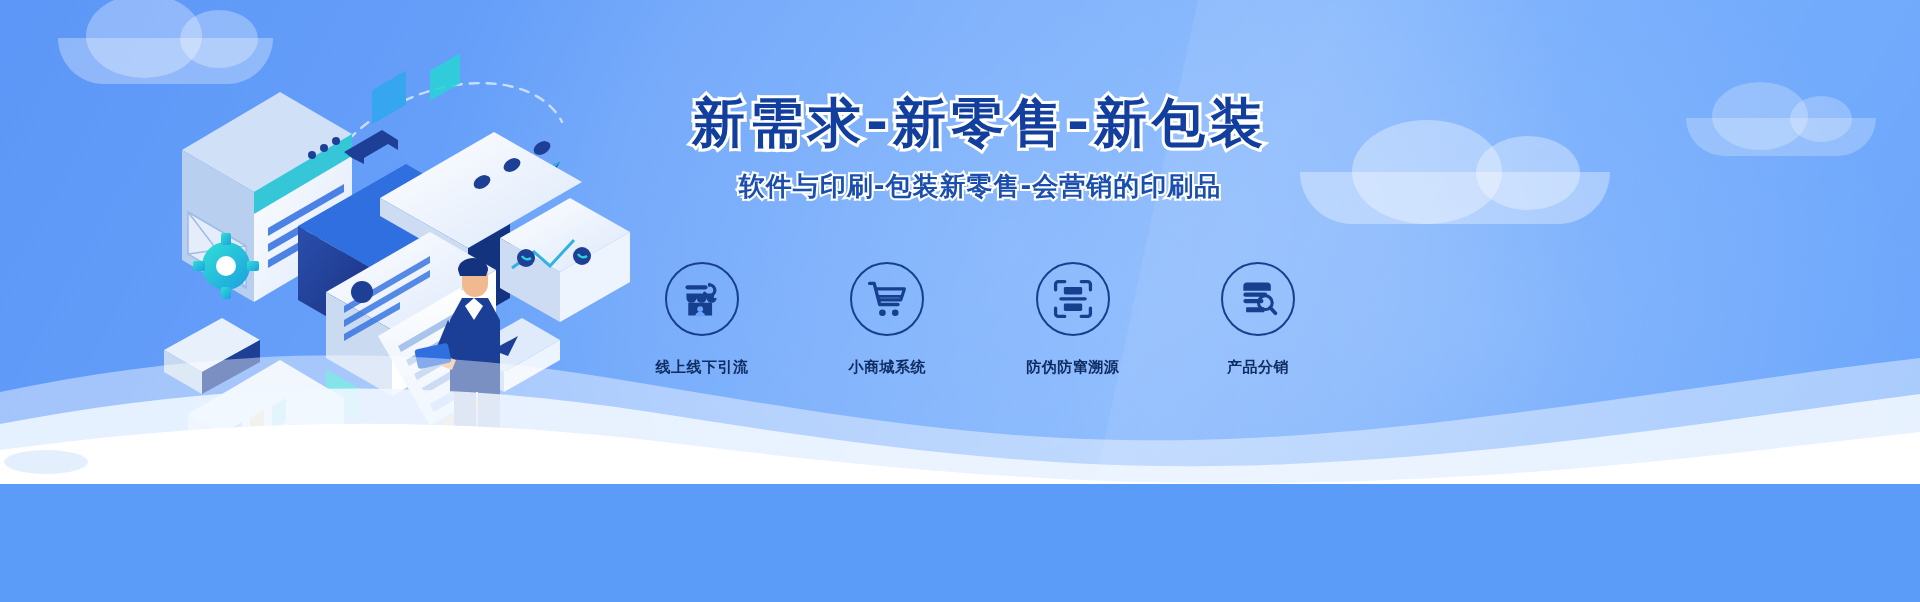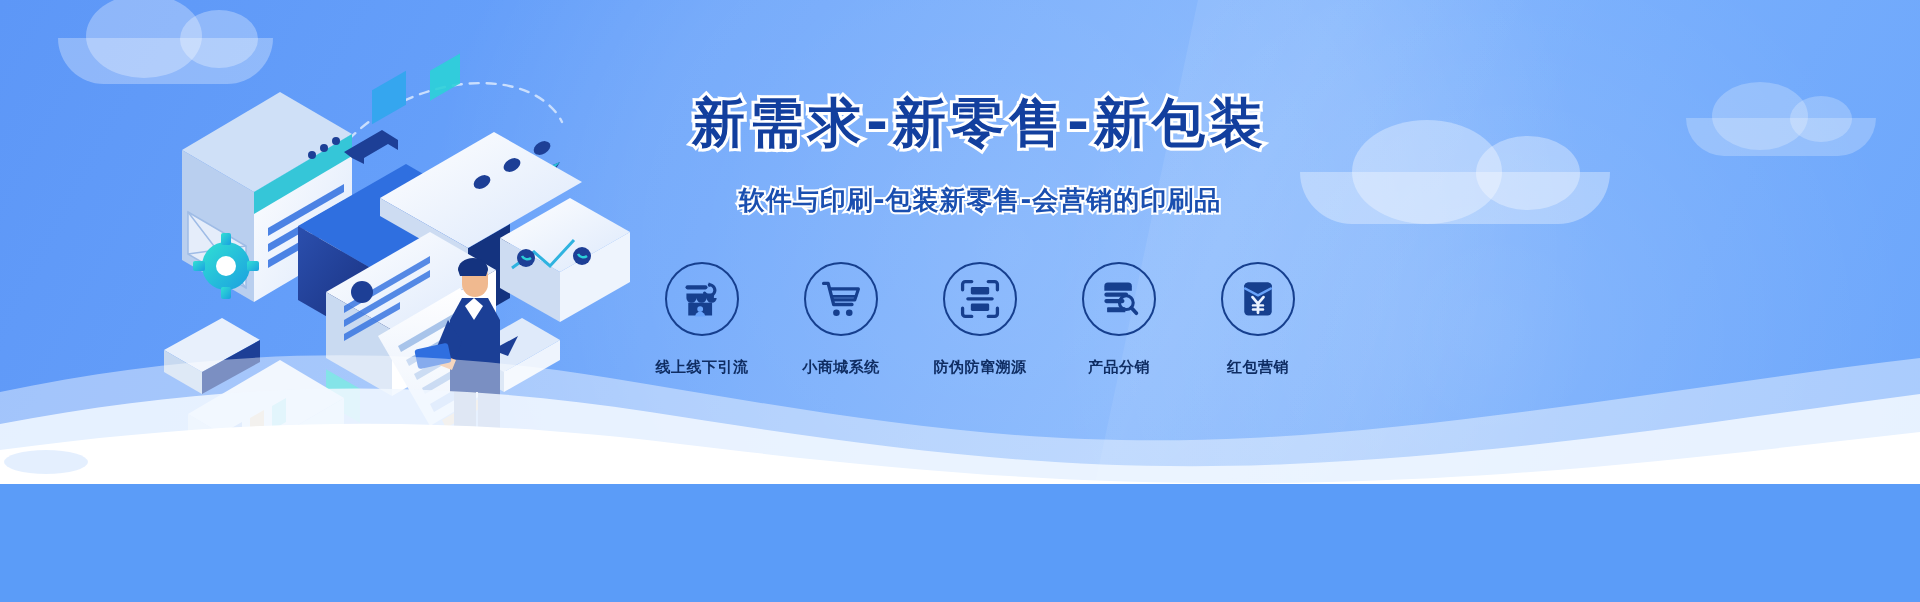--- a/index.html
+++ b/index.html
@@ -64,21 +64,21 @@
   .title {
     font-family:"DejaVu Sans","Liberation Sans",sans-serif;
     font-size:53px; font-weight:bold; letter-spacing:5px;
     color:#123f9e; line-height:1;
     -webkit-text-stroke: 6px #ffffff;
     paint-order: stroke fill;
     text-shadow: 0 3px 0 rgba(255,255,255,.55);
     white-space:nowrap;
   }
   .subtitle {
-    margin-top:38px;
+    margin-top:24px;
     font-family:"DejaVu Sans","Liberation Sans",sans-serif;
     font-size:26px; font-weight:bold; letter-spacing:1px;
     color:#1a4fb0; line-height:1;
     -webkit-text-stroke: 4px #ffffff;
     paint-order: stroke fill;
     white-space:nowrap;
   }
 
   
   .features {
@@ -318,34 +318,20 @@
           <rect x="8" y="17" width="26" height="4.6" rx="2.3" fill="#163f8e"></rect>
           <rect x="8" y="24" width="22" height="4.6" rx="2.3" fill="#163f8e"></rect>
           <rect x="11" y="33" width="20" height="5.5" rx="1" fill="#163f8e"></rect>
           <circle cx="32" cy="28" r="7.5" fill="none" stroke="#163f8e" stroke-width="3.4"></circle>
           <path d="M37.5 33.5 L43 39.5" stroke="#163f8e" stroke-width="4" stroke-linecap="round"></path>
         </svg>
       </div>
       <div class="feature-label">产品分销</div>
     </div>
 
-    <div class="feature">
-      <div class="feature-circle">
-        <svg width="44" height="44" viewBox="0 0 48 48">
-          <rect x="9" y="6" width="30" height="36" rx="4.5" fill="#163f8e"></rect>
-          <path d="M9 9 a4.5 4.5 0 0 1 4.5 -3 h21 a4.5 4.5 0 0 1 4.5 3 v3 l-15 7 l-15 -7 z" fill="#163f8e"></path>
-          <path d="M9 12 l15 8 l15 -8" fill="none" stroke="#6aa4fb" stroke-width="2.6" stroke-linejoin="round"></path>
-          <path d="M18 22 L24 29 L30 22" fill="none" stroke="#eaf2ff" stroke-width="3" stroke-linecap="round" stroke-linejoin="round"></path>
-          <path d="M24 29 v10" stroke="#eaf2ff" stroke-width="3" stroke-linecap="round"></path>
-          <path d="M18.5 31 h11" stroke="#eaf2ff" stroke-width="2.6" stroke-linecap="round"></path>
-          <path d="M18.5 35.5 h11" stroke="#eaf2ff" stroke-width="2.6" stroke-linecap="round"></path>
-        </svg>
-      </div>
-      <div class="feature-label">红包营销</div>
-    </div>
 
   </div>
 
   <svg class="waves" viewBox="0 0 1920 210" preserveAspectRatio="none">
     <path d="M0,118 C 210,74 400,70 610,104 C 830,140 1010,176 1250,164 C 1470,153 1700,110 1920,84 L1920,210 L0,210 Z" fill="#ffffff" opacity=".42"></path>
     <path d="M0,150 C 230,106 430,104 650,138 C 880,174 1060,200 1290,190 C 1520,180 1720,146 1920,120 L1920,210 L0,210 Z" fill="#f2f8ff" opacity=".85"></path>
     <path d="M0,176 C 250,142 450,142 680,170 C 910,198 1100,214 1330,208 C 1560,202 1740,178 1920,158 L1920,210 L0,210 Z" fill="#ffffff"></path>
     <ellipse cx="46" cy="188" rx="42" ry="12" fill="#dbeafe" opacity=".75"></ellipse>
   </svg>
 

